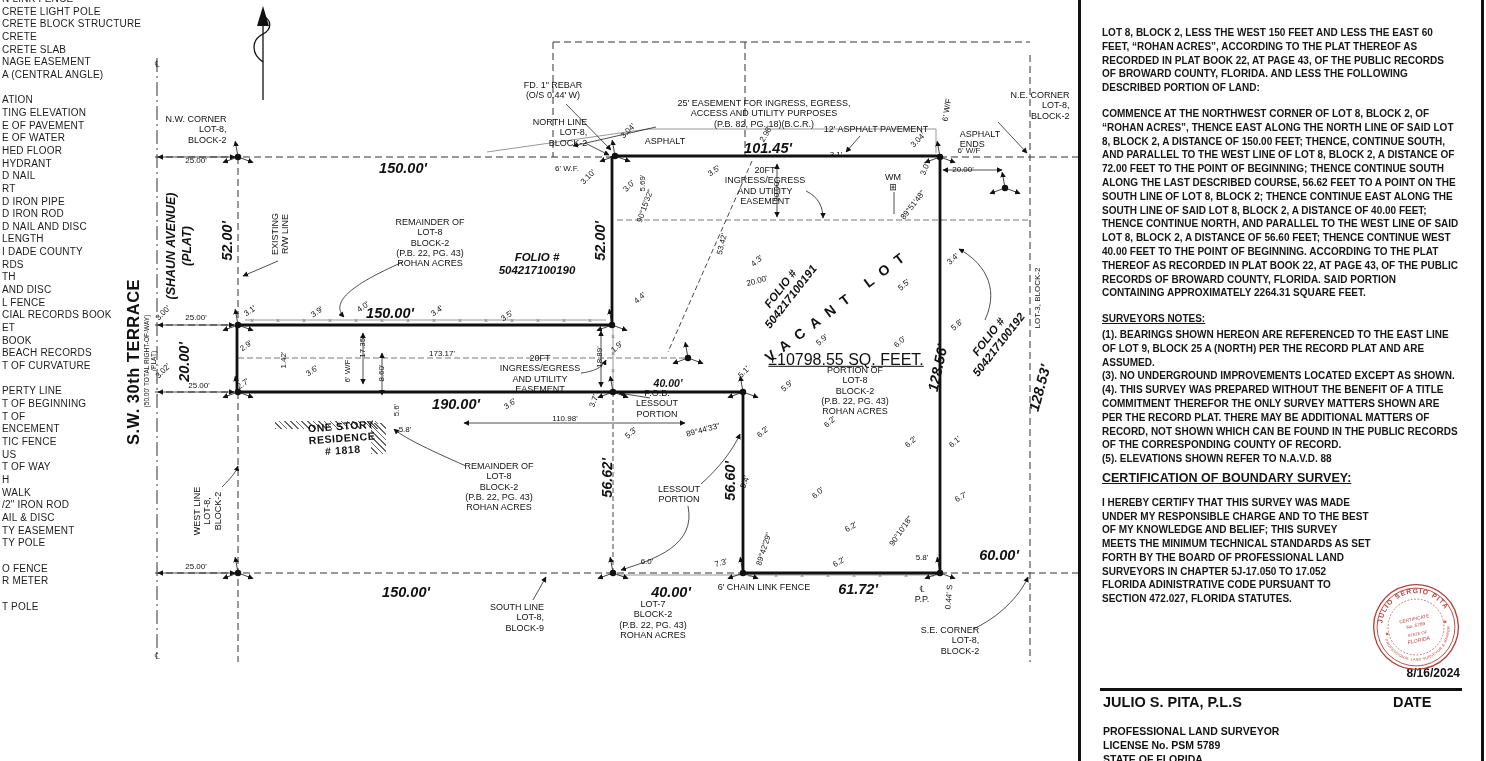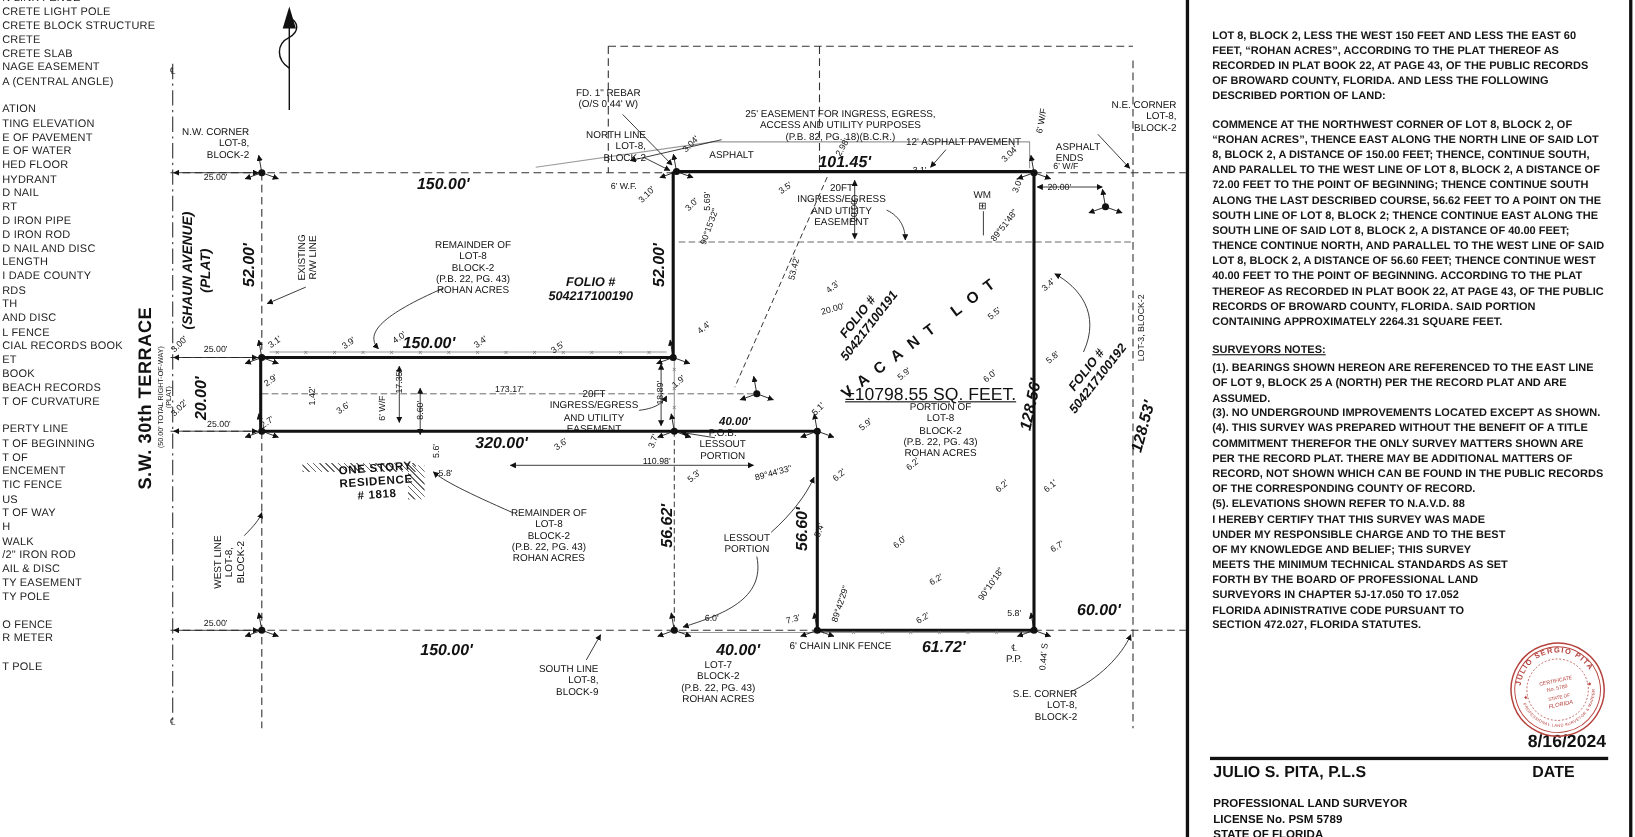--- a/index.html
+++ b/index.html
@@ -32,21 +32,21 @@
   .hatch{position:absolute;z-index:1;background:repeating-linear-gradient(45deg,#666 0 1px,transparent 1px 4px);}
   #panel{position:absolute;left:1081px;top:0;width:400px;height:761px;z-index:3;background:#fff;
          box-sizing:border-box;padding:26px 22px 0 21px;font-weight:bold;font-size:10px;
          line-height:13.8px;color:#161616;}
   #panel .para{margin:0 0 12px 0;}
   #panel .hd{text-decoration:underline;margin:2px 0 2px 0;}
   #panel .hd.cert{font-size:12.5px;margin:6px 0 10px 0;}
   #panel .certbody{margin-right:88px;}
   .vline{position:absolute;top:0;height:761px;background:#111;z-index:4;}
   #sig-date{position:absolute;left:1340px;top:666px;width:120px;text-align:right;z-index:4;
-            font-weight:bold;font-size:16px;}
+            font-weight:bold;font-size:12px;}
   #sig-line{position:absolute;left:1100px;top:688px;width:362px;height:2.5px;background:#111;z-index:4;}
   #sig-name{position:absolute;left:1103px;top:694px;z-index:4;font-weight:bold;font-size:14.5px;}
   #sig-datelabel{position:absolute;left:1393px;top:694px;z-index:4;font-weight:bold;font-size:14.5px;}
   #sig-title{position:absolute;left:1103px;top:724px;z-index:4;font-weight:bold;font-size:10.5px;line-height:14px;white-space:pre;}
   #seal{position:absolute;left:1372px;top:583px;width:88px;height:88px;z-index:5;transform:rotate(-12deg);}
 </style>
 </head>
 <body>
 
 <div id="page">
@@ -187,21 +187,21 @@
 
   <div id="legend"><div>N LINK FENCE</div><div>CRETE LIGHT POLE</div><div>CRETE BLOCK STRUCTURE</div><div>CRETE</div><div>CRETE SLAB</div><div>NAGE EASEMENT</div><div>A (CENTRAL ANGLE)</div><div>&nbsp;</div><div>ATION</div><div>TING ELEVATION</div><div>E OF PAVEMENT</div><div>E OF WATER</div><div>HED FLOOR</div><div>HYDRANT</div><div>D NAIL</div><div>RT</div><div>D IRON PIPE</div><div>D IRON ROD</div><div>D NAIL AND DISC</div><div>LENGTH</div><div>I DADE COUNTY</div><div>RDS</div><div>TH</div><div>AND DISC</div><div>L FENCE</div><div>CIAL RECORDS BOOK</div><div>ET</div><div>BOOK</div><div>BEACH RECORDS</div><div>T OF CURVATURE</div><div>&nbsp;</div><div>PERTY LINE</div><div>T OF BEGINNING</div><div>T OF</div><div>ENCEMENT</div><div>TIC FENCE</div><div>US</div><div>T OF WAY</div><div>H</div><div>WALK</div><div>/2" IRON ROD</div><div>AIL &amp; DISC</div><div>TY EASEMENT</div><div>TY POLE</div><div>&nbsp;</div><div>O FENCE</div><div>R METER</div><div>&nbsp;</div><div>T POLE</div></div>
 
   <div class="hatch" style="left:275px;top:421px;width:103px;height:8px;"></div>
   <div class="hatch" style="left:371px;top:423px;width:15px;height:31px;"></div>
 
   <div id="labels">
       <div class="lb c-d" style="left: 403px; top: 168px; transform: translate(-50%, -50%) rotate(0deg);">150.00'</div>
       <div class="lb c-d" style="left: 768px; top: 148px; transform: translate(-50%, -50%) rotate(0deg);">101.45'</div>
       <div class="lb c-d" style="left: 390px; top: 313px; transform: translate(-50%, -50%) rotate(0deg);">150.00'</div>
-      <div class="lb c-d" style="left: 456px; top: 404px; transform: translate(-50%, -50%) rotate(0deg);">320.00'</div>
+      <div class="lb c-d" style="left: 456px; top: 404px; transform: translate(-50%, -50%) rotate(0deg);">190.00'</div>
       <div class="lb c-d" style="left: 406px; top: 592px; transform: translate(-50%, -50%) rotate(0deg);">150.00'</div>
       <div class="lb c-d" style="left: 671px; top: 592px; transform: translate(-50%, -50%) rotate(0deg);">40.00'</div>
       <div class="lb c-d" style="left: 858px; top: 589px; transform: translate(-50%, -50%) rotate(0deg);">61.72'</div>
       <div class="lb c-d" style="left: 999px; top: 555px; transform: translate(-50%, -50%) rotate(0deg);">60.00'</div>
       <div class="lb c-d" style="left: 227px; top: 241px; transform: translate(-50%, -50%) rotate(-90deg);">52.00'</div>
       <div class="lb c-d" style="left: 600px; top: 241px; transform: translate(-50%, -50%) rotate(-90deg);">52.00'</div>
       <div class="lb c-d" style="left: 184px; top: 362px; transform: translate(-50%, -50%) rotate(-90deg);">20.00'</div>
       <div class="lb c-d" style="left: 607px; top: 478px; transform: translate(-50%, -50%) rotate(-90deg);">56.62'</div>
       <div class="lb c-d" style="left: 730px; top: 481px; transform: translate(-50%, -50%) rotate(-90deg);">56.60'</div>
       <div class="lb c-d" style="left: 938px; top: 368px; transform: translate(-50%, -50%) rotate(-78deg);">128.56'</div>
@@ -211,22 +211,22 @@
       <div class="lb c-t" style="left: 196px; top: 318px; transform: translate(-50%, -50%) rotate(0deg);">25.00'</div>
       <div class="lb c-t" style="left: 199px; top: 386px; transform: translate(-50%, -50%) rotate(0deg);">25.00'</div>
       <div class="lb c-t" style="left: 196px; top: 567px; transform: translate(-50%, -50%) rotate(0deg);">25.00'</div>
       <div class="lb c-t" style="left: 963px; top: 170px; transform: translate(-50%, -50%) rotate(0deg);">20.00'</div>
       <div class="lb c-t" style="left: 777px; top: 191px; transform: translate(-50%, -50%) rotate(-90deg);">20.00'</div>
       <div class="lb c-t" style="left: 757px; top: 281px; transform: translate(-50%, -50%) rotate(-15deg);">20.00'</div>
       <div class="lb c-t" style="left: 600px; top: 357px; transform: translate(-50%, -50%) rotate(-90deg);">18.89'</div>
       <div class="lb c-t" style="left: 363px; top: 347px; transform: translate(-50%, -50%) rotate(-90deg);">17.35'</div>
       <div class="lb c-t" style="left: 382px; top: 373px; transform: translate(-50%, -50%) rotate(-90deg);">8.60'</div>
       <div class="lb c-t" style="left: 284px; top: 360px; transform: translate(-50%, -50%) rotate(-90deg);">1.42'</div>
-      <div class="lb c-t" style="left: 565px; top: 419px; transform: translate(-50%, -50%) rotate(0deg); margin-left: 32px;">110.98'</div>
-      <div class="lb c-t" style="left: 463px; top: 354px; transform: translate(-50%, -50%) rotate(0deg); text-align: center;">173.17'</div>
+      <div class="lb c-t" style="left: 565px; top: 419px; transform: translate(-50%, -50%) rotate(0deg);">110.98'</div>
+      <div class="lb c-t" style="left: 442px; top: 354px; transform: translate(-50%, -50%) rotate(0deg); text-align: center;">173.17'</div>
       <div class="lb c-t" style="left: 722px; top: 244px; transform: translate(-50%, -50%) rotate(-76deg);">53.42'</div>
       <div class="lb c-t" style="left: 643px; top: 183px; transform: translate(-50%, -50%) rotate(-90deg);">5.69'</div>
       <div class="lb c-t" style="left: 645px; top: 206px; transform: translate(-50%, -50%) rotate(-70deg);">90°15'32"</div>
       <div class="lb c-t" style="left: 913px; top: 205px; transform: translate(-50%, -50%) rotate(-52deg);">89°51'48"</div>
       <div class="lb c-t" style="left: 703px; top: 430px; transform: translate(-50%, -50%) rotate(-15deg);">89°44'33"</div>
       <div class="lb c-t" style="left: 764px; top: 549px; transform: translate(-50%, -50%) rotate(-72deg);">89°42'29"</div>
       <div class="lb c-t" style="left: 901px; top: 531px; transform: translate(-50%, -50%) rotate(-55deg);">90°10'18"</div>
       <div class="lb c-t" style="left: 628px; top: 131px; transform: translate(-50%, -50%) rotate(-45deg);">3.04'</div>
       <div class="lb c-t" style="left: 588px; top: 177px; transform: translate(-50%, -50%) rotate(-45deg);">3.10'</div>
       <div class="lb c-t" style="left: 629px; top: 186px; transform: translate(-50%, -50%) rotate(-45deg);">3.0'</div>
@@ -370,20 +370,21 @@
   <div id="panel">
     <div class="para">LOT 8, BLOCK 2, LESS THE WEST 150 FEET AND LESS THE EAST 60 FEET, “ROHAN ACRES”, ACCORDING TO THE PLAT THEREOF AS RECORDED IN PLAT BOOK 22, AT PAGE 43, OF THE PUBLIC RECORDS OF BROWARD COUNTY, FLORIDA. AND LESS THE FOLLOWING DESCRIBED PORTION OF LAND:</div>
     <div class="para">COMMENCE AT THE NORTHWEST CORNER OF LOT 8, BLOCK 2, OF “ROHAN ACRES”, THENCE EAST ALONG THE NORTH LINE OF SAID LOT 8, BLOCK 2, A DISTANCE OF 150.00 FEET; THENCE, CONTINUE SOUTH, AND PARALLEL TO THE WEST LINE OF LOT 8, BLOCK 2, A DISTANCE OF 72.00 FEET TO THE POINT OF BEGINNING; THENCE CONTINUE SOUTH ALONG THE LAST DESCRIBED COURSE, 56.62 FEET TO A POINT ON THE SOUTH LINE OF LOT 8, BLOCK 2; THENCE CONTINUE EAST ALONG THE SOUTH LINE OF SAID LOT 8, BLOCK 2, A DISTANCE OF 40.00 FEET; THENCE CONTINUE NORTH, AND PARALLEL TO THE WEST LINE OF SAID LOT 8, BLOCK 2, A DISTANCE OF 56.60 FEET; THENCE CONTINUE WEST 40.00 FEET TO THE POINT OF BEGINNING. ACCORDING TO THE PLAT THEREOF AS RECORDED IN PLAT BOOK 22, AT PAGE 43, OF THE PUBLIC RECORDS OF BROWARD COUNTY, FLORIDA. SAID PORTION CONTAINING APPROXIMATELY 2264.31 SQUARE FEET.</div>
     <div class="hd">SURVEYORS NOTES:</div>
     <div id="notes">
         <div>(1).  BEARINGS SHOWN HEREON ARE REFERENCED TO THE EAST LINE OF LOT 9, BLOCK 25 A (NORTH)  PER THE RECORD PLAT AND ARE ASSUMED.</div>
         <div>(3).  NO UNDERGROUND IMPROVEMENTS LOCATED EXCEPT AS SHOWN.</div>
         <div>(4). THIS SURVEY WAS PREPARED WITHOUT THE BENEFIT OF A TITLE COMMITMENT THEREFOR THE ONLY SURVEY MATTERS SHOWN ARE PER THE RECORD PLAT. THERE MAY BE ADDITIONAL MATTERS OF RECORD, NOT SHOWN WHICH CAN BE FOUND IN THE PUBLIC RECORDS OF THE CORRESPONDING COUNTY OF RECORD.</div>
         <div>(5). ELEVATIONS SHOWN REFER TO N.A.V.D. 88</div>
       </div>
+    <div class="hd cert">CERTIFICATION OF BOUNDARY SURVEY:</div>
     <div class="para certbody">I HEREBY CERTIFY THAT THIS SURVEY WAS MADE UNDER MY RESPONSIBLE CHARGE AND TO THE BEST OF MY KNOWLEDGE AND BELIEF; THIS SURVEY MEETS THE MINIMUM TECHNICAL STANDARDS AS SET FORTH BY THE BOARD OF PROFESSIONAL LAND SURVEYORS IN  CHAPTER 5J-17.050 TO 17.052 FLORIDA ADINISTRATIVE CODE PURSUANT TO SECTION 472.027, FLORIDA STATUTES.</div>
   </div>
 
   <div id="sig-date">8/16/2024</div>
   <div id="sig-line"></div>
   <div id="sig-name">JULIO S. PITA, P.L.S</div>
   <div id="sig-datelabel">DATE</div>
   <div id="sig-title">PROFESSIONAL LAND SURVEYOR
 LICENSE No. PSM 5789
 STATE OF FLORIDA</div>

